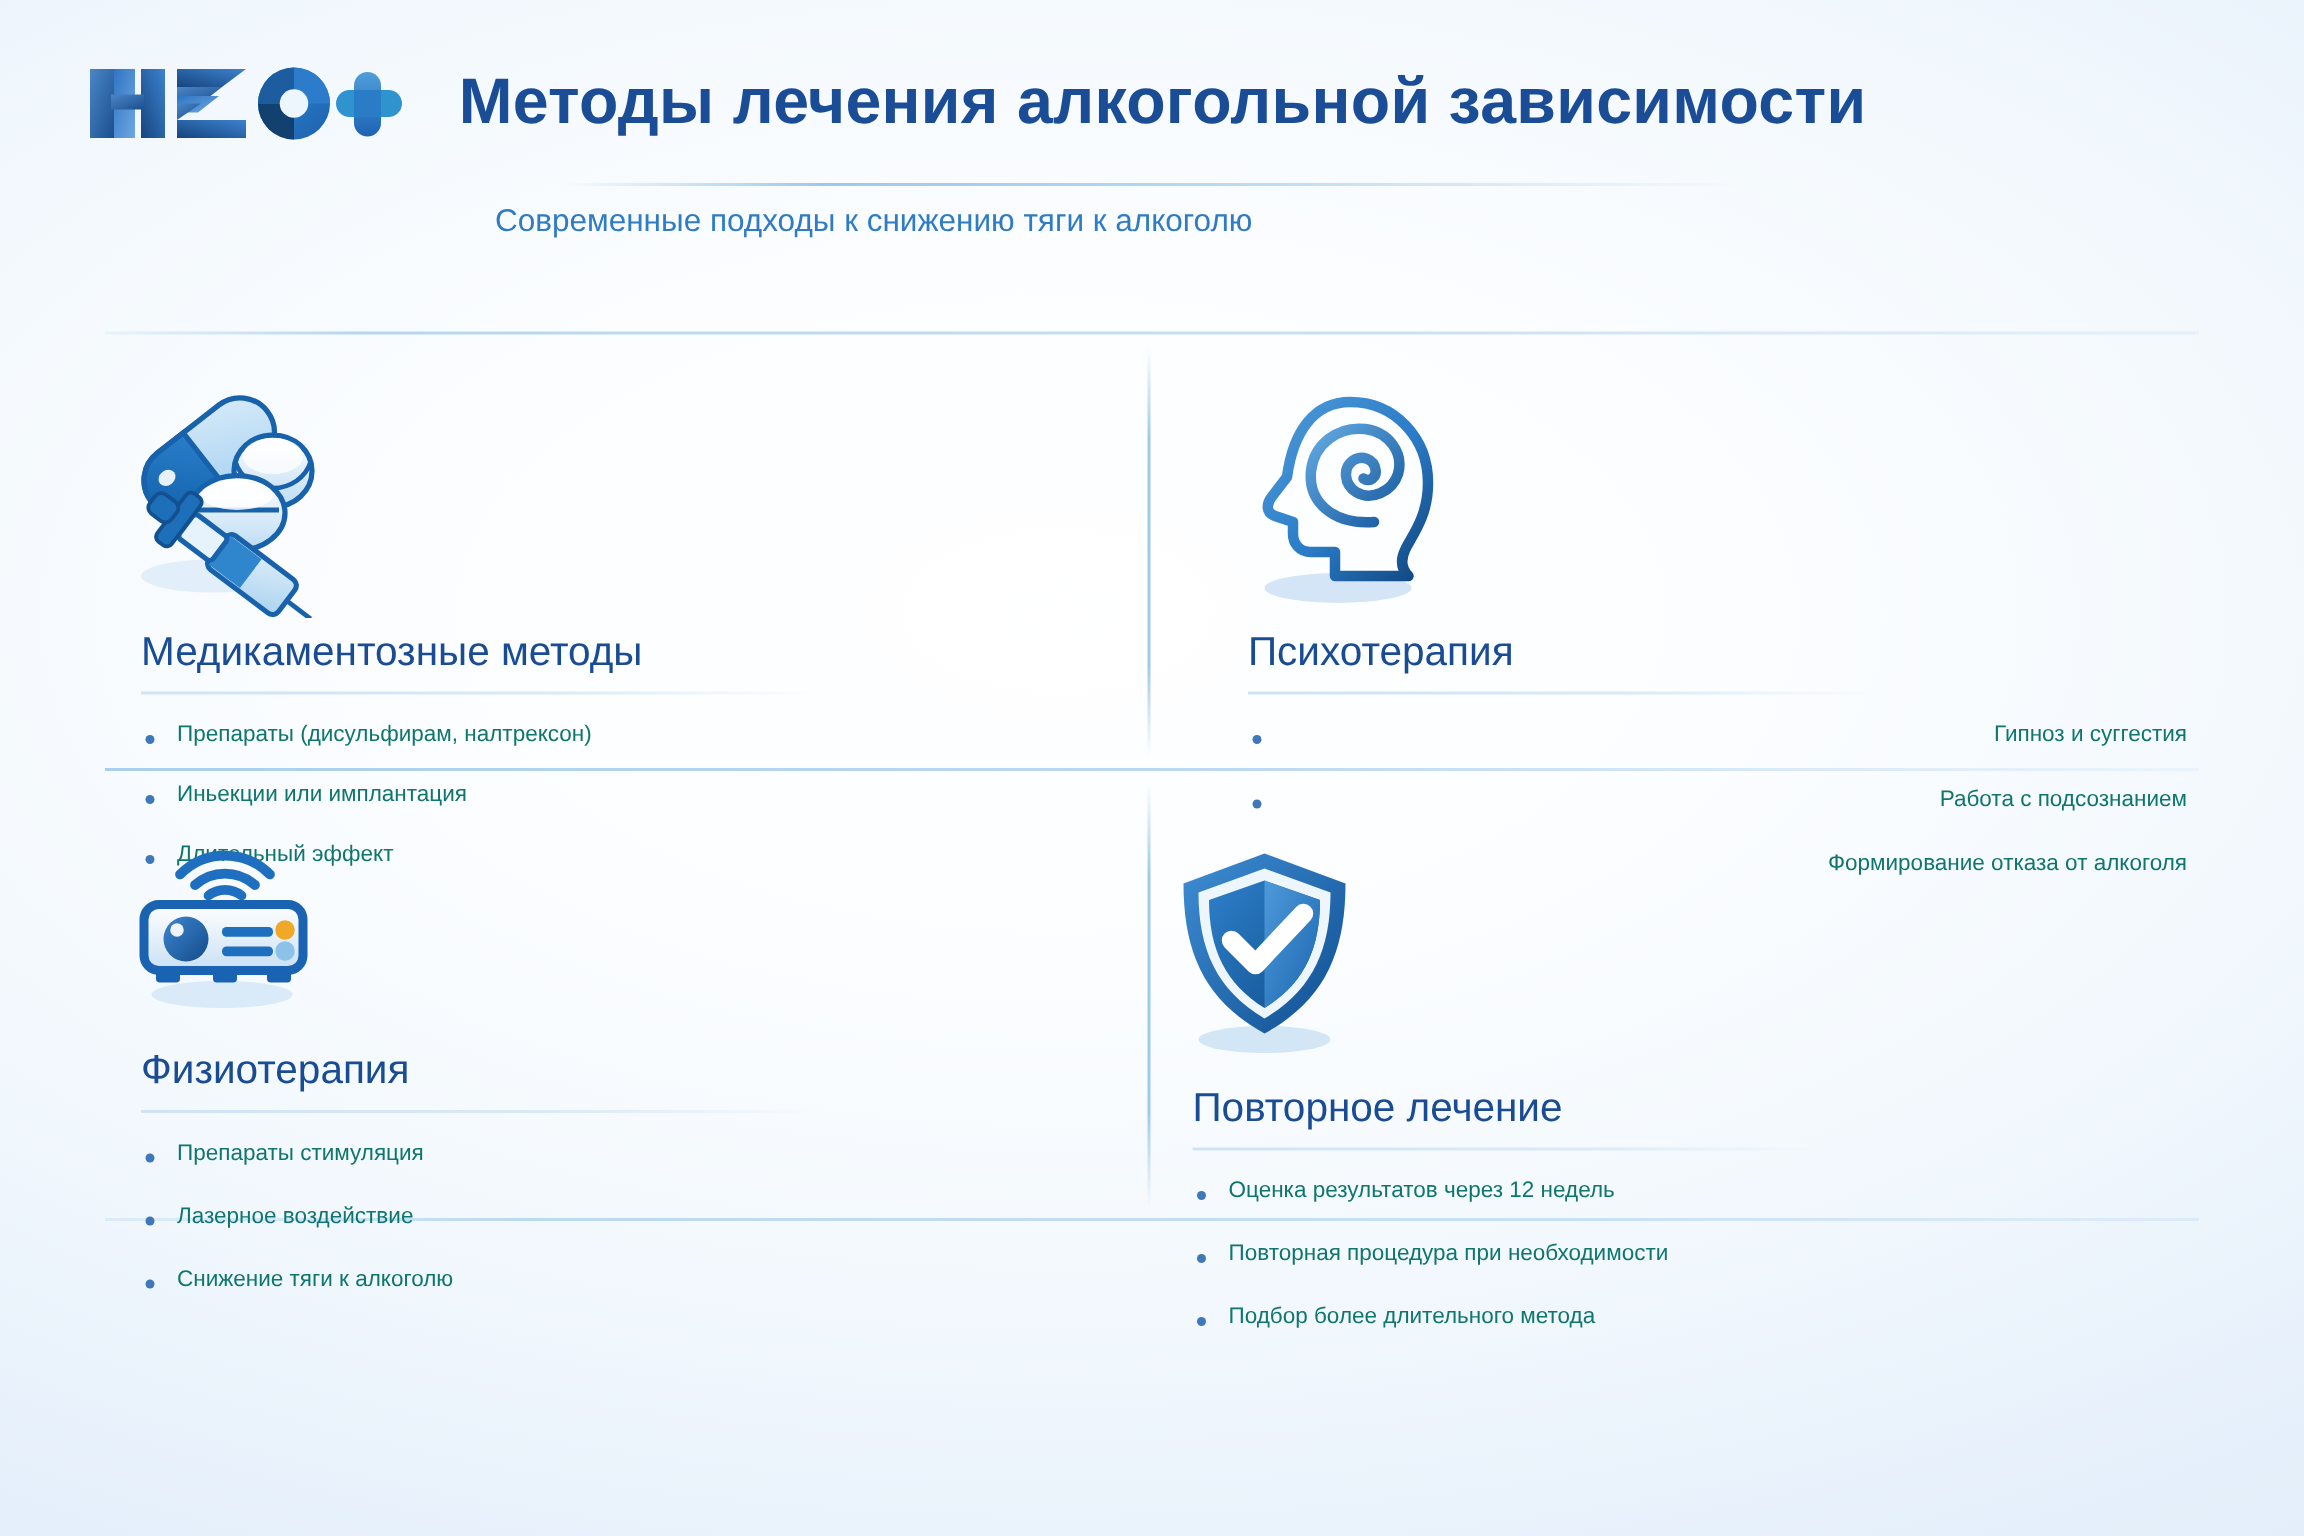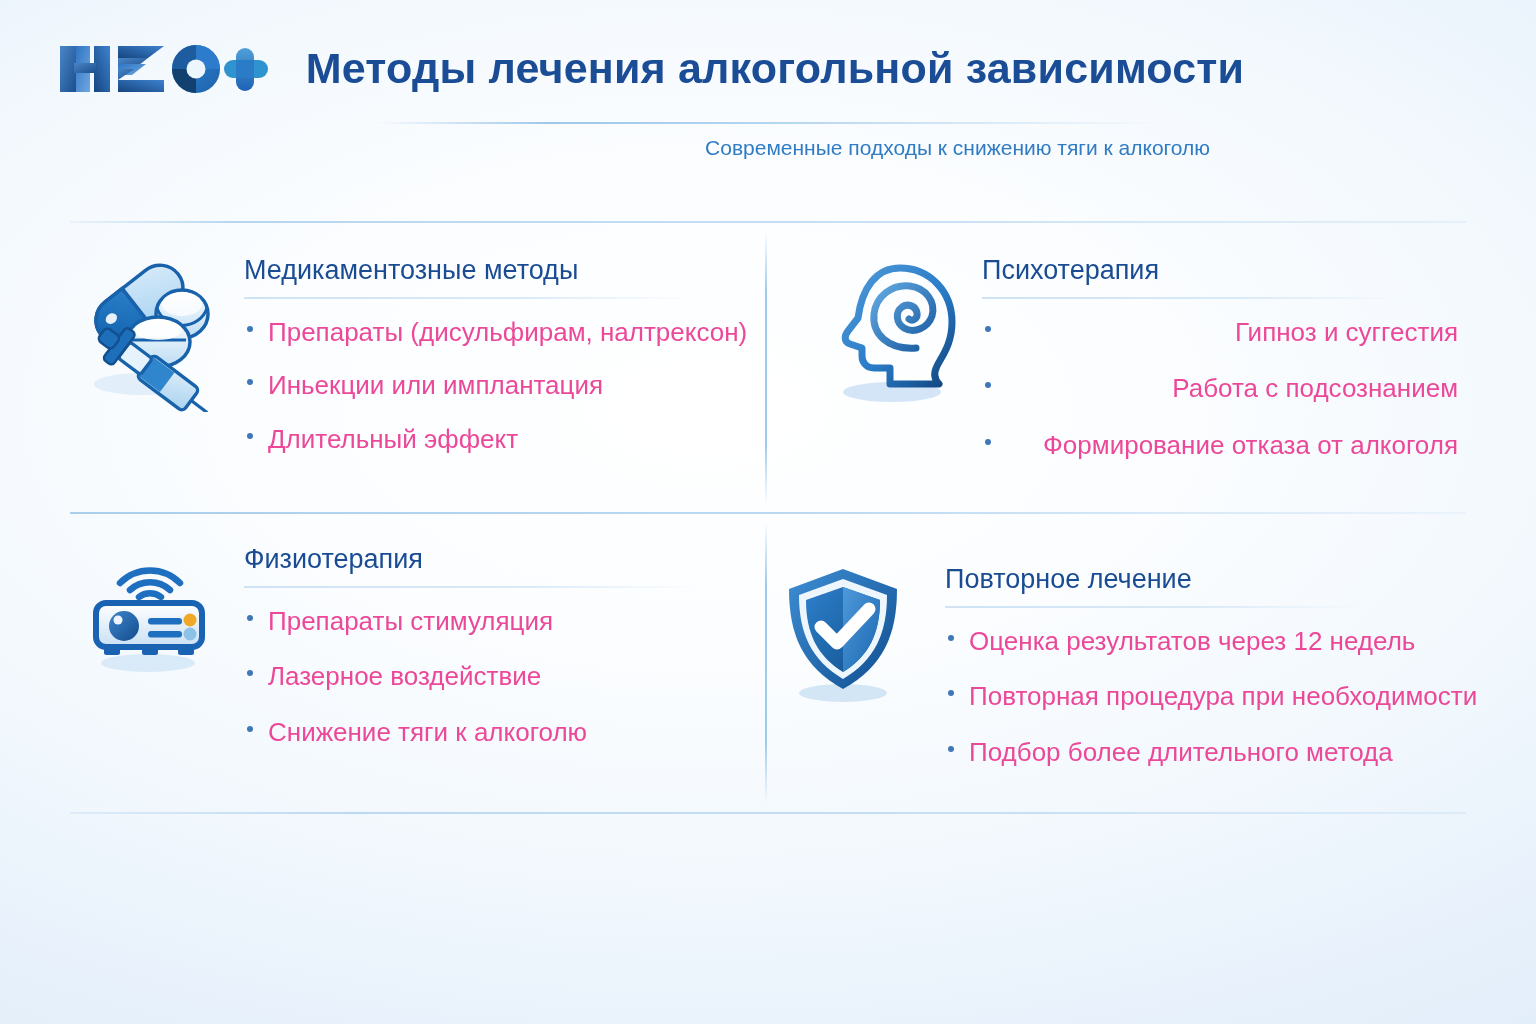--- a/index.html
+++ b/index.html
@@ -29,42 +29,42 @@
     white-space:nowrap;
   }
 
   .title-rule {
     position:absolute; left:375px; top:122px; width:790px; height:2px;
     background:linear-gradient(to right, rgba(150,195,235,0), #9ec8ea 22%, #b9d8f0 55%, rgba(150,195,235,0));
   }
 
   .subtitle {
     position:absolute; left:330px; top:136px; width:880px;
-    text-align:right;
+    text-align:left;
     font-size:21px;
     color:#2f7cc4;
     white-space:nowrap;
   }
 
   
   .hdiv { position:absolute; height:2px; }
   .hdiv-top   { left:70px;  top:221px; width:1396px;
      background:linear-gradient(to right, rgba(160,200,235,.15), #b6d6ef 12%, #cae0f4 62%, rgba(170,205,238,.2)); }
   .hdiv-mid   { left:70px;  top:512px; width:1396px;
      background:linear-gradient(to right, #a9cfec, #bcd9f1 55%, rgba(175,208,238,.15)); }
   .hdiv-bot   { left:70px;  top:812px; width:1396px;
      background:linear-gradient(to right, rgba(170,205,238,.25), #bbd9f1 20%, #c7e0f5 70%, rgba(175,208,238,.25)); }
 
   .vdiv { position:absolute; left:765px; width:2px;
      background:linear-gradient(to bottom, rgba(150,195,232,0), #9ecbeb 22%, #9ecbeb 78%, rgba(150,195,232,0)); }
   .vdiv-a { top:232px; height:272px; }
   .vdiv-b { top:522px; height:282px; }
 
   
-  .card { position:absolute; display:flex; }
+  .card { position:absolute; display:flex;flex-direction:column; }
   .card-0 { left:80px;  top:248px; width:670px; height:240px; }
   .card-1 { left:818px; top:248px; width:640px; height:240px; }
   .card-2 { left:80px;  top:537px; width:670px; height:250px; }
   .card-3 { left:781px; top:545px; width:640px; height:250px;margin-top:12px; }
 
   .icon-wrap { width:150px; flex:0 0 150px; padding-top:4px; }
   .icon-wrap svg { display:block; }
 
   .card-body { flex:1 1 auto; padding-left:14px; padding-top:8px; }
 
@@ -77,22 +77,22 @@
   }
   .card-rule {
     margin-top:11px;
     height:2px;
     background:linear-gradient(to right, #cfe3f5, #d9e9f7 60%, rgba(210,230,246,0));
   }
   .bullets { margin-top:18px; list-style:none; }
   .bullet {
     position:relative;
     padding-left:24px;
-    font-size:26px;
-    color:#ec4899;
+    font-size:15px;
+    color:#0f766e;
     line-height:1.22;
     margin-bottom:24px;
     white-space:nowrap;
   }
   .card-0 .bullet { margin-bottom:22px; }
   .card-1 .bullet { margin-bottom:25px;text-align:right; }
   .bullet:last-child { margin-bottom:0; }
   .bullet::before {
     content:"";
     position:absolute;

